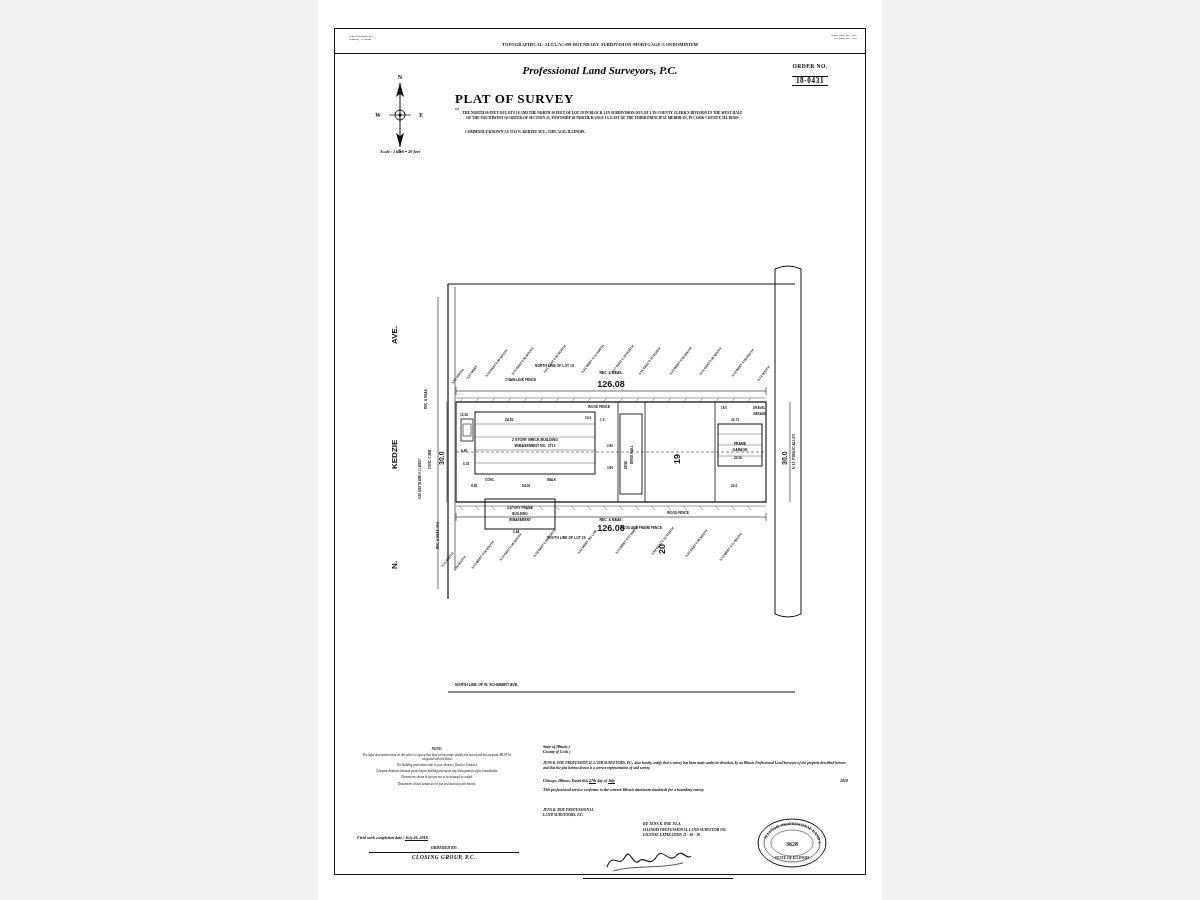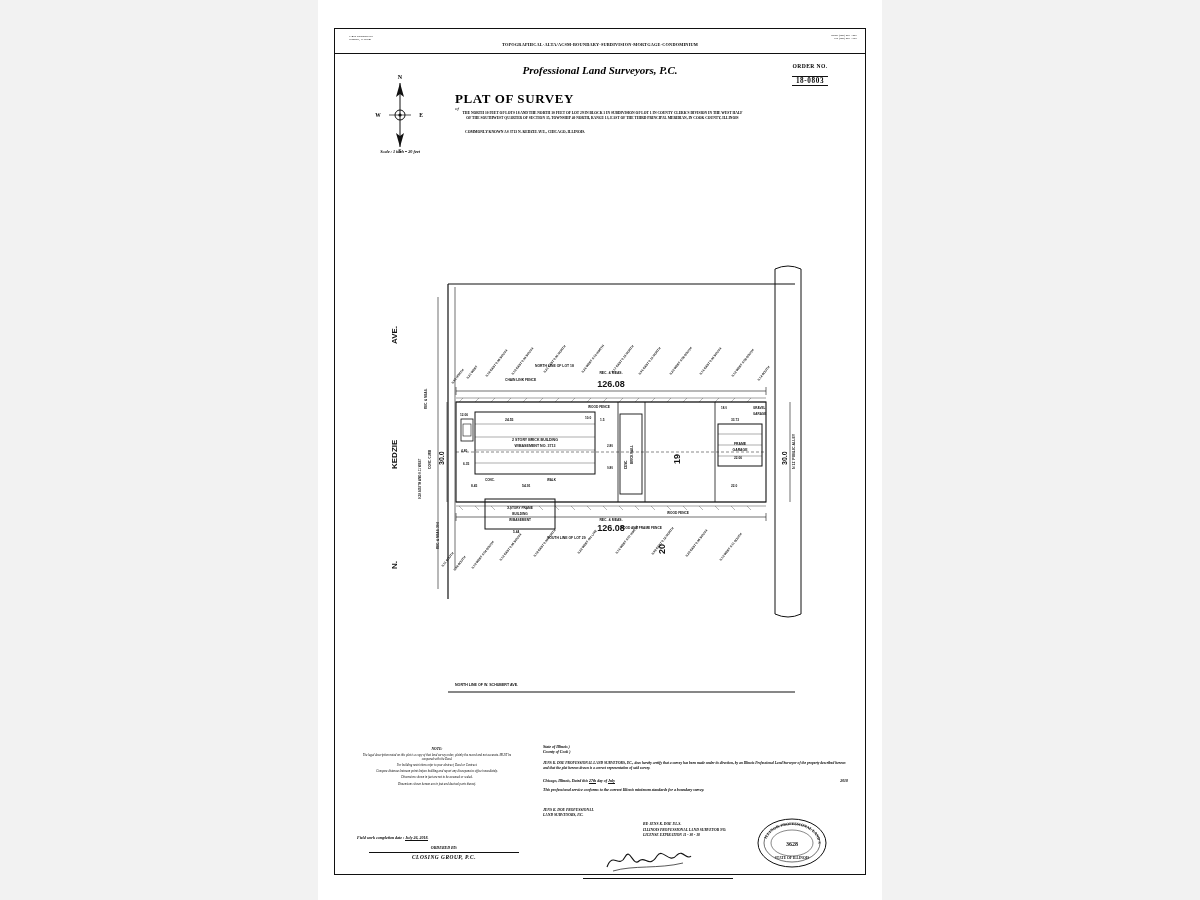--- a/index.html
+++ b/index.html
@@ -95,21 +95,21 @@
     <div class="b" id="plat">
       <div class="t">PLAT OF SURVEY</div>
       <div class="of">of</div>
     </div>
 
     <div class="b" id="legal">THE NORTH 10 FEET OF LOTS 18 AND THE NORTH 10 FEET OF LOT 29 IN BLOCK 1 IN SUBDIVISION OF LOT 1 IN COUNTY CLERK'S DIVISION IN THE WEST HALF OF THE SOUTHWEST QUARTER OF SECTION 35, TOWNSHIP 40 NORTH, RANGE 13, EAST OF THE THIRD PRINCIPAL MERIDIAN, IN COOK COUNTY, ILLINOIS</div>
     <div class="b" id="common">COMMONLY KNOWN AS  3713 N. KEDZIE AVE., CHICAGO, ILLINOIS.</div>
 
     <div class="b" id="orderbox">
       <div class="l1">ORDER NO.</div>
-      <div class="l2">18-0803</div>
+      <div class="l2">18-0431</div>
     </div>
 
     <div class="b" id="compass">
       <svg width="70" height="90" viewBox="0 0 70 90">
         <text x="35" y="12" font-size="6" font-weight="bold" text-anchor="middle" font-family="Liberation Serif, serif">N</text>
         <text x="35" y="86" font-size="6" font-weight="bold" text-anchor="middle" font-family="Liberation Serif, serif">S</text>
         <text x="56" y="50" font-size="5.5" font-weight="bold" text-anchor="middle" font-family="Liberation Serif, serif">E</text>
         <text x="13" y="50" font-size="5.5" font-weight="bold" text-anchor="middle" font-family="Liberation Serif, serif">W</text>
         <line x1="35" y1="16" x2="35" y2="80" stroke="#111" stroke-width="1"></line>
         <polygon points="35,16 31,30 35,27 39,30" fill="#111"></polygon>

